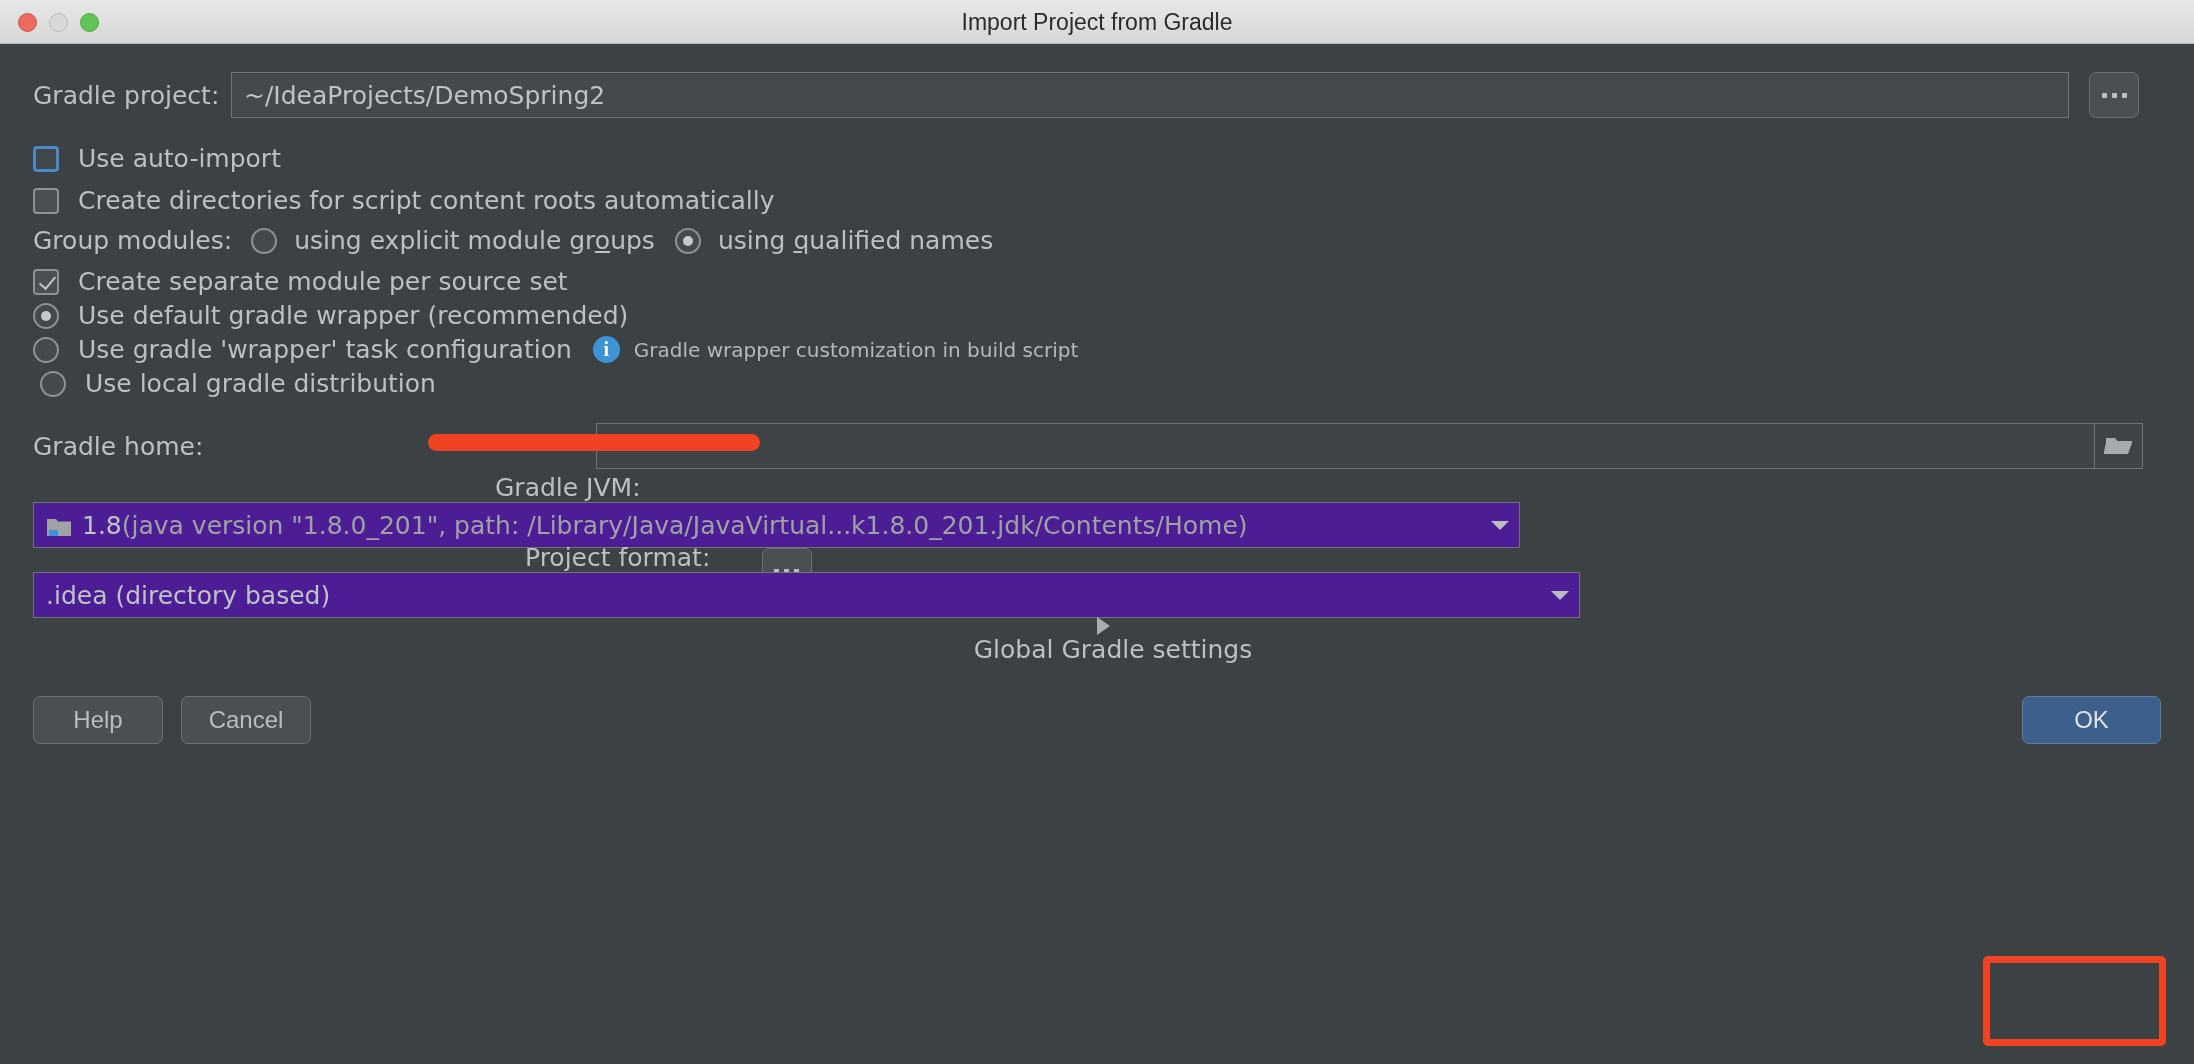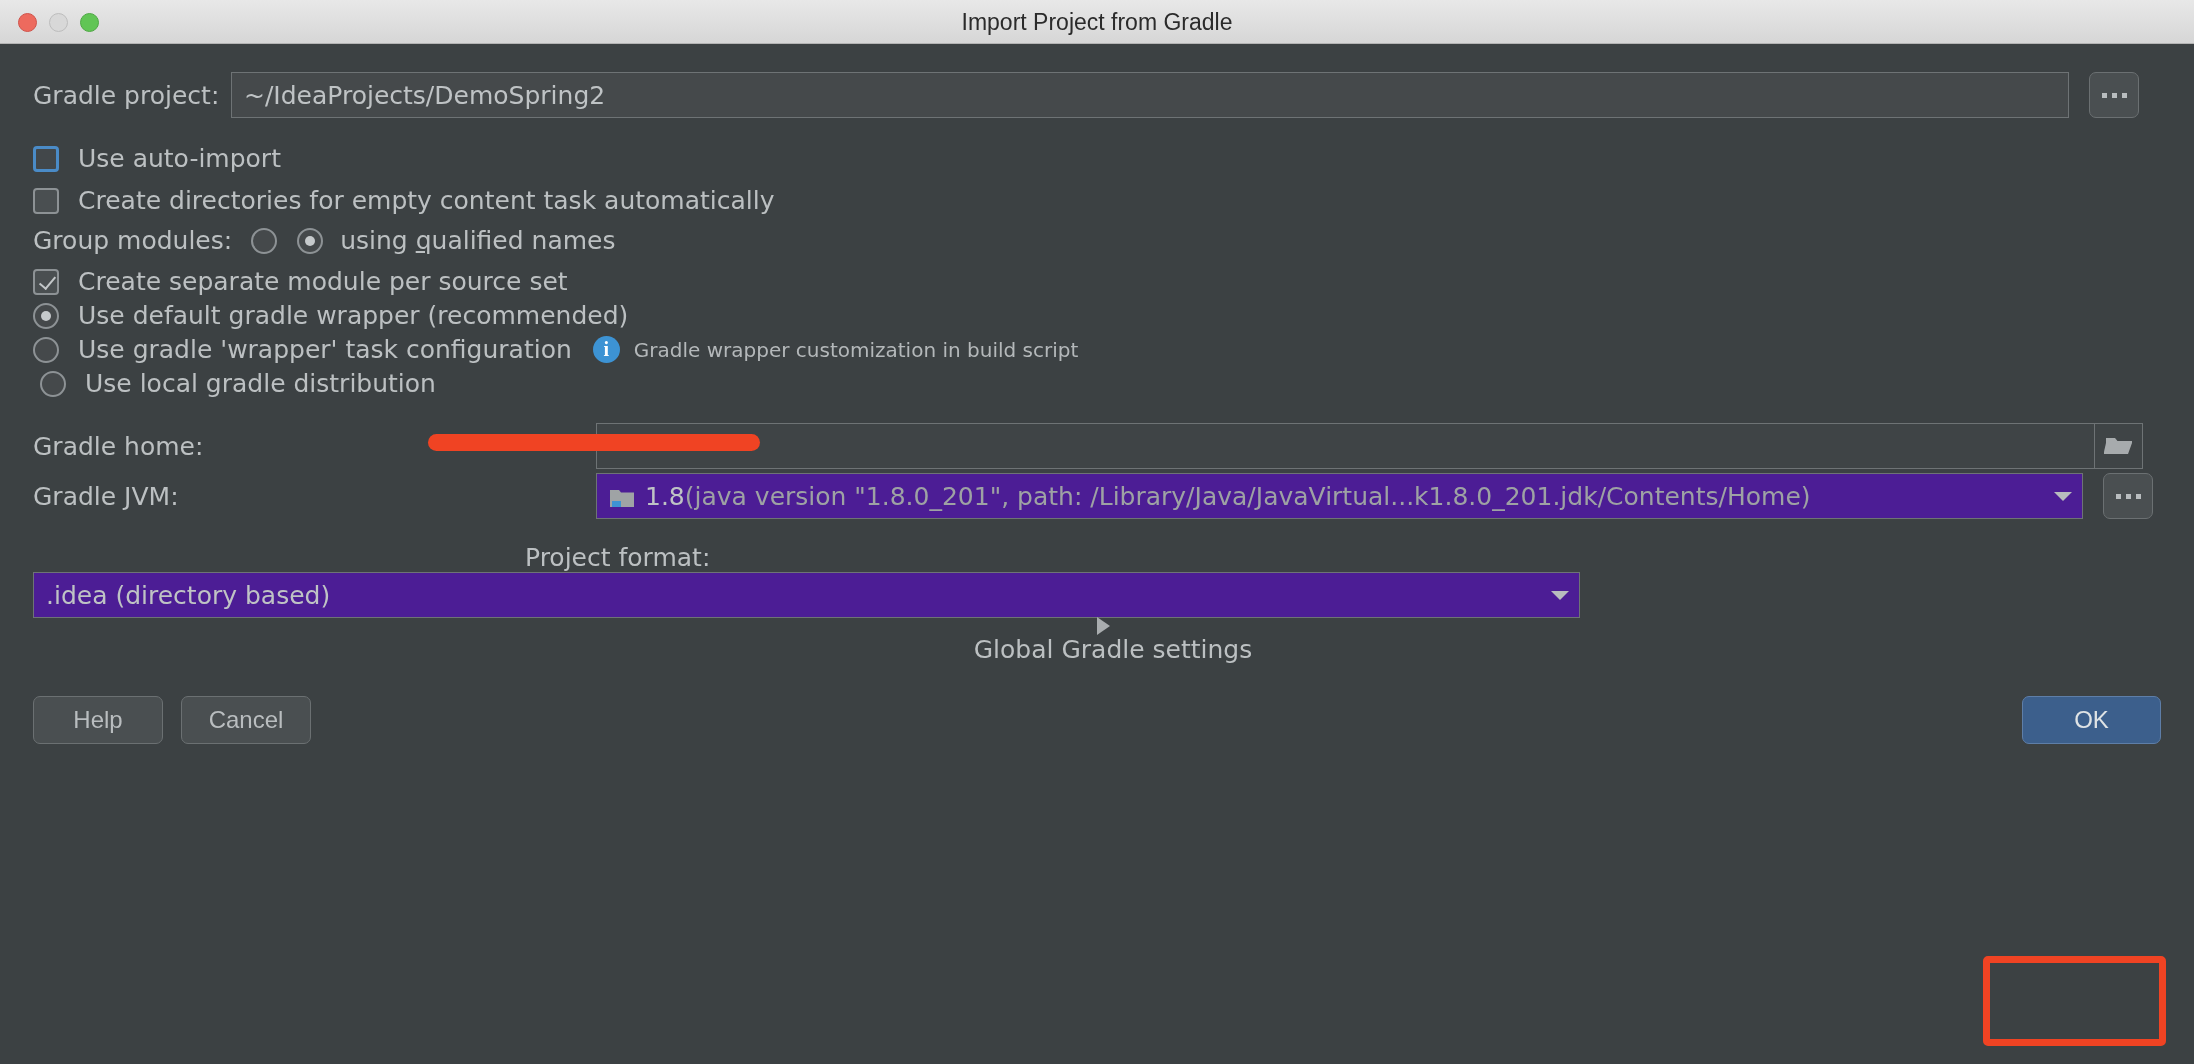--- a/index.html
+++ b/index.html
@@ -228,26 +228,27 @@
       </div>
     </div>
 
     <div class="row" style="left:33px; top:100px;">
       <span class="cb focused"></span>
       <span class="lbl" style="margin-left:19px;">Use auto-import</span>
     </div>
 
     <div class="row" style="left:33px; top:142px;">
       <span class="cb"></span>
-      <span class="lbl" style="margin-left:19px;">Create directories for empty content task automatically</span>
+      <span class="lbl" style="margin-left:19px;">Create directories for script content roots automatically</span>
     </div>
 
     <div class="row" style="left:33px; top:182px;">
       <span class="lbl">Group modules:</span>
       <span class="rb" style="margin-left:19px;"></span>
+      <span class="lbl" style="margin-left:17px;"><span>using explicit module gr</span><u>o</u><span>ups</span></span>
       <span class="rb on" style="margin-left:20px;"></span>
       <span class="lbl" style="margin-left:17px;"><span>using </span><u>q</u><span>ualified names</span></span>
     </div>
 
     <div class="row" style="left:33px; top:257px;">
       <span class="rb on"></span>
       <span class="lbl" style="margin-left:19px;">Use default gradle wrapper (recommended)</span>
     </div>
 
     <div class="row" style="left:33px; top:223px;">
@@ -273,21 +274,21 @@
       <span class="lbl" style="width:563px;">Gradle home:</span>
       <div class="textfield empty" style="width:1499px;"></div>
       <div class="btn-folder">
         <svg width="30" height="24" viewBox="0 0 30 24">
           <path d="M2 4 h9 l2.5 3 H28 v2 H2 z" fill="#a7abad"></path>
           <path d="M2 9 h26 l-4 11 H-0.5 z" fill="#a7abad"></path>
         </svg>
       </div>
     </div>
 
-    <div class="row" style="left:33px; top:429px;">
+    <div class="row" style="left:33px; top:429px;flex-direction:column;">
       <span class="lbl" style="width:563px;">Gradle JVM:</span>
       <div class="combo" style="width:1487px;">
         <span class="val">
           <span class="folder-mini">
             <svg width="26" height="21" viewBox="0 0 26 21">
               <path d="M1 2 h9 l2 2.5 H25 V19 H1 z" fill="#9fa3a5"></path>
               <rect x="3" y="13" width="9" height="6" fill="#3d93d4"></rect>
             </svg>
           </span>
           <span>1.8</span>

